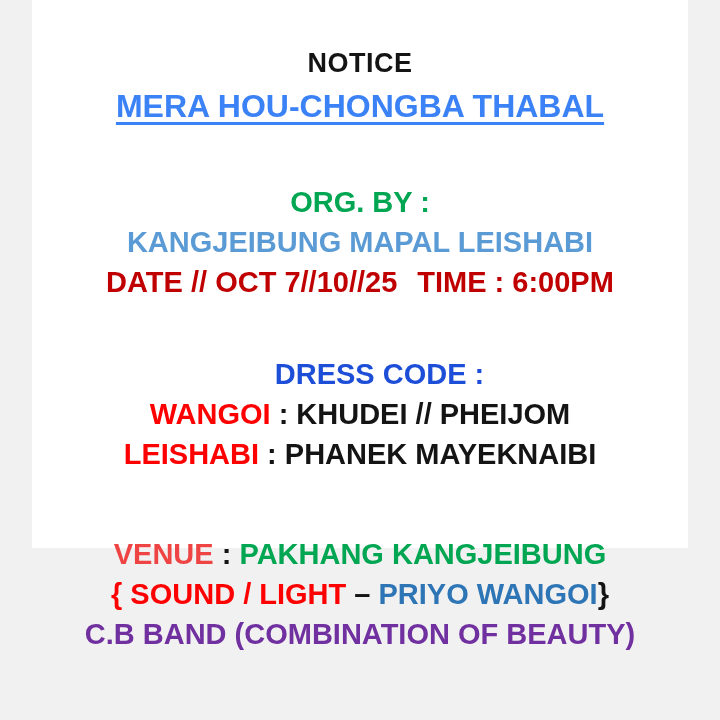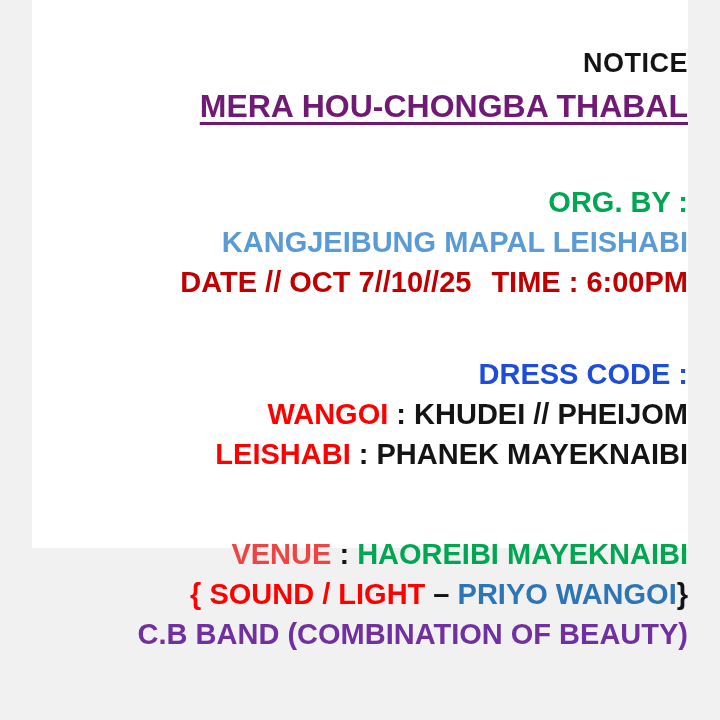--- a/index.html
+++ b/index.html
@@ -8,21 +8,21 @@
     font-family: "Liberation Sans", "DejaVu Sans", sans-serif;
     display: flex;
     justify-content: center;
   }
   .canvas { display: flex; width: 720px; height: 720px; }
   .rail { width: 32px; height: 720px; flex: 0 0 32px; }
   .paper {
     width: 656px;
     height: 548px;
     padding-top: 44px;
-    text-align: right;
+    text-align: center;
     font-weight: bold;
   }
   .line { white-space: nowrap; }
   .heading   { font-size: 27px; line-height: 38px; letter-spacing: 0.5px; }
   .big-title { font-size: 32px; line-height: 48px; letter-spacing: 0px;
                text-decoration: underline;
                text-decoration-thickness: 3px;
                text-underline-offset: 5px; }
   .body-line { font-size: 29px; line-height: 40px; }
   .spacer-a { height: 52px; }
@@ -33,21 +33,21 @@
 </head>
 <body>
 
 <div class="canvas" style="background-color: rgb(241, 241, 241);">
   <div class="rail"></div>
 
   <div class="paper" style="background-color: rgb(255, 255, 255);">
 
     <div class="line heading" style="color: rgb(20, 20, 20);">NOTICE</div>
 
-    <div class="line big-title" style="color: #701a75;">MERA HOU-CHONGBA THABAL</div>
+    <div class="line big-title" style="color: #3b82f6;">MERA HOU-CHONGBA THABAL</div>
 
     <div class="spacer-a"></div>
 
     <div class="line body-line" style="color: rgb(0, 166, 81);">ORG. BY :</div>
 
     <div class="line body-line" style="color: rgb(91, 155, 213);">KANGJEIBUNG MAPAL LEISHABI</div>
 
     <div class="line body-line" style="color: rgb(192, 0, 0);">
       <span>DATE // OCT 7//10//25</span><span class="time-seg">TIME : 6:00PM</span>
     </div>
@@ -64,21 +64,21 @@
     <div class="line body-line">
       <span style="color: rgb(254, 0, 0); margin-top: 44px;">LEISHABI</span>
       <span style="color: rgb(20, 20, 20); margin-top: 48px;">: PHANEK MAYEKNAIBI</span>
     </div>
 
     <div class="spacer-c"></div>
 
     <div class="line body-line">
       <span style="color: #ef4444;">VENUE</span>
       <span style="color: rgb(20, 20, 20);">:</span>
-      <span style="color: rgb(0, 166, 81);">HAOREIBI MAYEKNAIBI</span>
+      <span style="color: rgb(0, 166, 81);">PAKHANG KANGJEIBUNG</span>
     </div>
 
     <div class="line body-line">
       <span style="color: rgb(254, 0, 0);">{ SOUND / LIGHT</span>
       <span style="color: rgb(20, 20, 20);">–</span>
       <span style="color: rgb(46, 117, 182);">PRIYO WANGOI</span><span style="color: rgb(20, 20, 20);">}</span>
     </div>
 
     <div class="line body-line" style="color: rgb(112, 48, 160);">C.B BAND (COMBINATION OF BEAUTY)</div>
 

